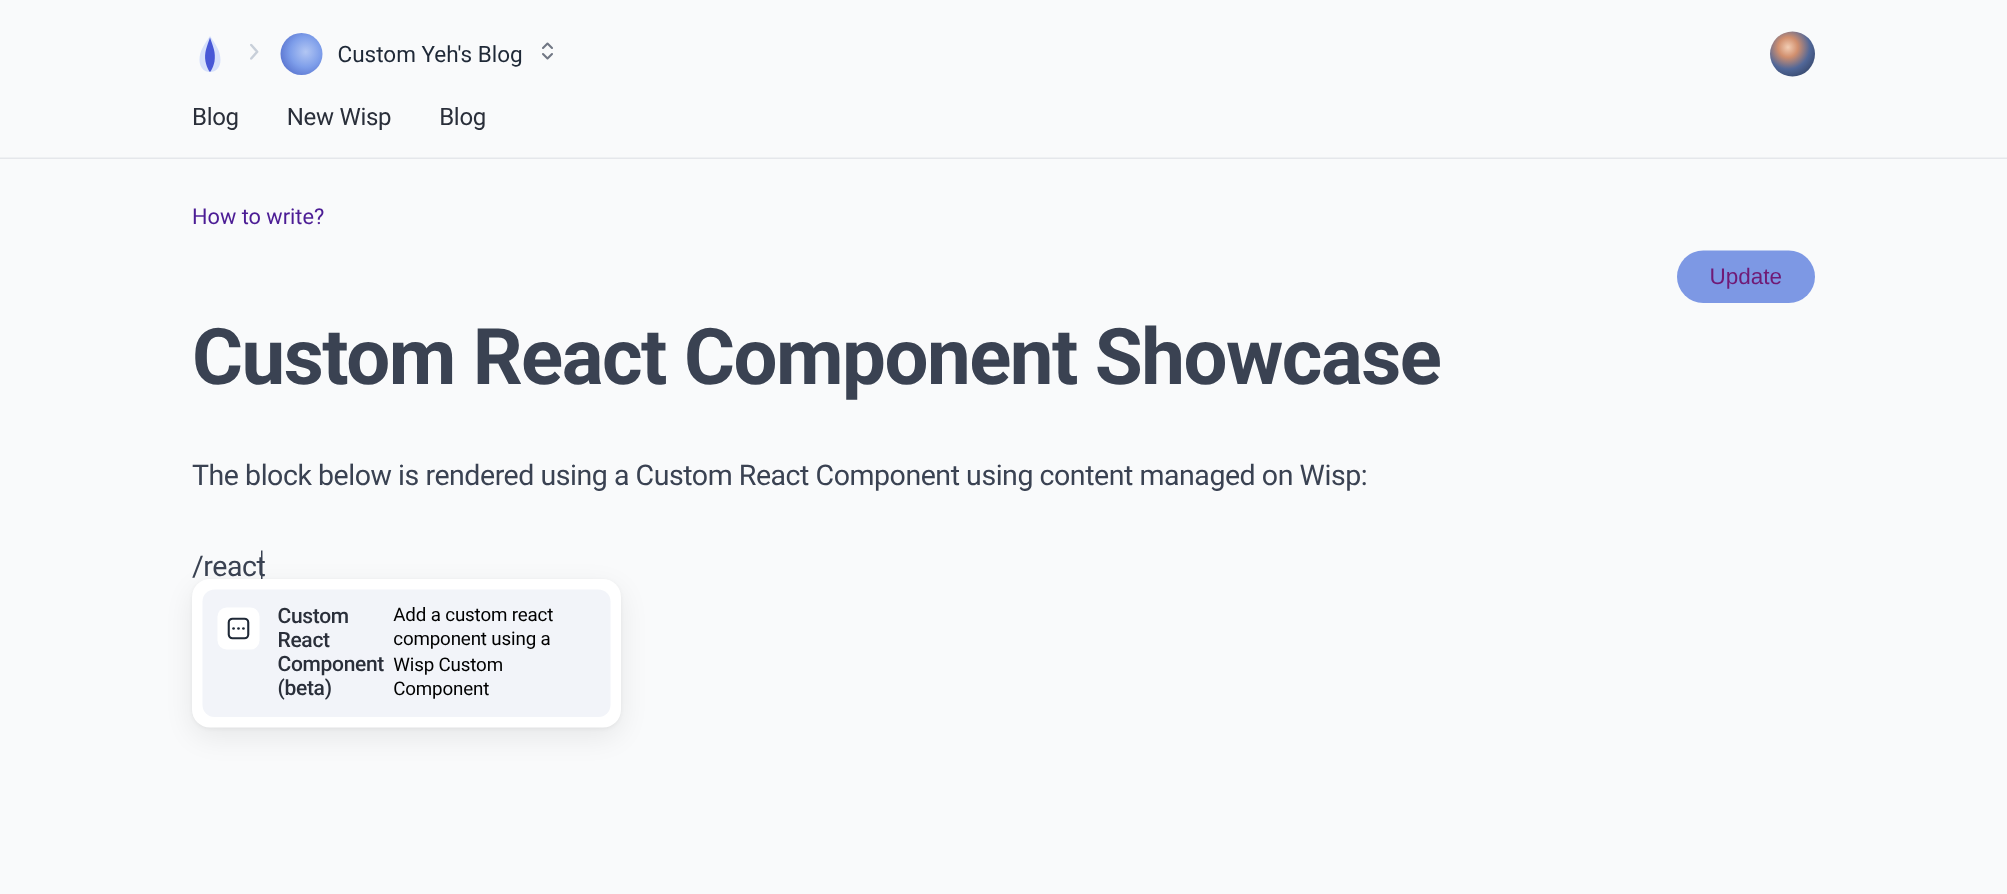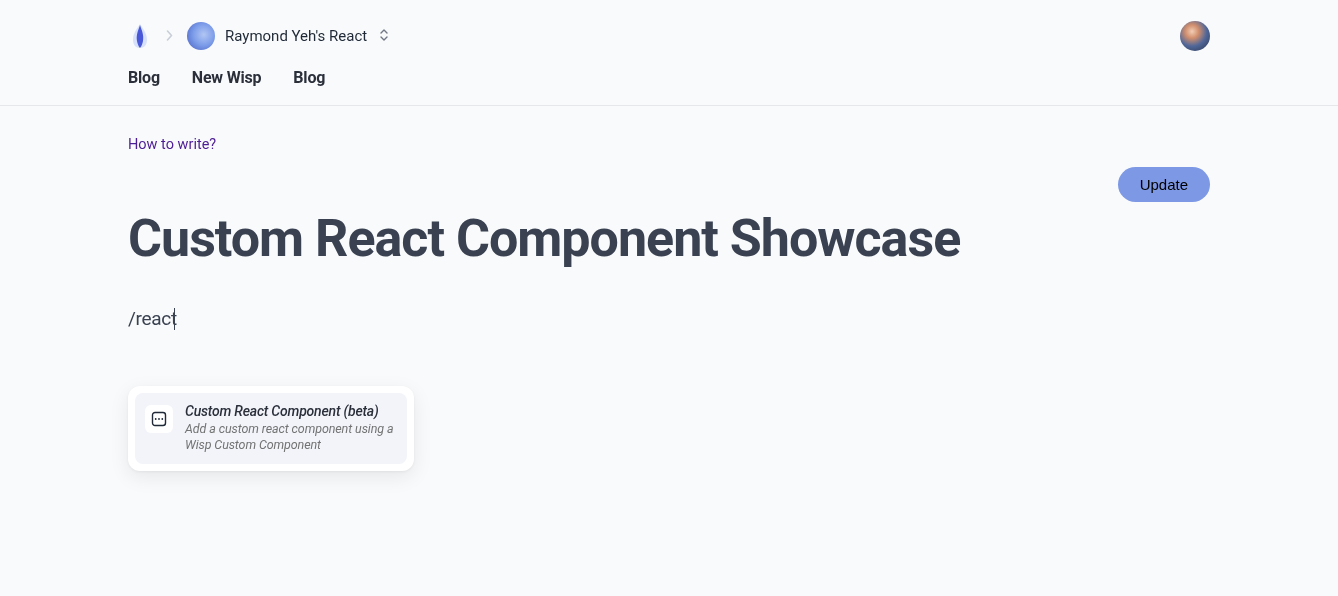--- a/index.html
+++ b/index.html
@@ -64,41 +64,41 @@
     .tabs {
       display: flex;
       gap: 32px;
       padding: 4px 128px 18px 128px;
       border-bottom: 1px solid #e5e7eb;
     }
     .tab {
       font-size: 16px;
       color: #2a2f3a;
       cursor: pointer;
-      font-weight: 700;
+      font-weight: 400;
       letter-spacing: -0.2px;
     }
     .content {
       padding: 28px 128px 0 128px;
       position: relative;
     }
     .how-to-write {
       color: #4c1d95;
       font-size: 14.5px;
       text-decoration: none;
       font-weight: 450;
     }
     .update-row {
       display: flex;
       justify-content: flex-end;
       margin-top: 14px;
     }
     .update-btn {
       background: #7d98e4;
-      color: #000000;
+      color: #701a75;
       border: none;
       border-radius: 999px;
       padding: 9px 22px;
       font-size: 15px;
       font-weight: 500;
       cursor: pointer;
     }
     .page-title {
       font-size: 52px;
       font-weight: 700;
@@ -152,33 +152,32 @@
       background: #fff;
       border-radius: 6px;
       display: flex;
       align-items: center;
       justify-content: center;
       flex-shrink: 0;
       margin-top: 2px;
     }
     .popup-text {
       display: flex;
-      flex-direction: column;
+      flex-direction: row;
       gap: 2px;
-      font-style: italic;
     }
     .popup-title {
       font-size: 14px;
       font-weight: 500;
       color: #2a2f3a;
       letter-spacing: -0.2px;
     }
     .popup-desc {
       font-size: 12.5px;
-      color: #737373;
+      color: #000000;
       line-height: 1.3;
       letter-spacing: -0.1px;
     }
   </style>
 </head>
 <body>
 
 <div class="topbar">
   <div class="breadcrumb">
     <span class="logo">
@@ -187,21 +186,21 @@
         <path d="M10 3 C 8 9, 6 13, 7 19 C 8 24, 10 26, 10 26 C 10 26, 12 24, 13 19 C 14 13, 12 9, 10 3 Z" fill="#4858d6"></path>
       </svg>
     </span>
     <span class="chevron-separator">
       <svg width="7" height="11" viewBox="0 0 7 11" fill="none">
         <path d="M1.5 1 L5.5 5.5 L1.5 10" stroke="#c8cfd9" stroke-width="1.6" stroke-linecap="round" stroke-linejoin="round"></path>
       </svg>
     </span>
     <div class="site-chip">
       <span class="site-icon"></span>
-      <span class="site-title">Raymond Yeh's React</span>
+      <span class="site-title">Custom Yeh's Blog</span>
       <span class="updown-icon">
         <svg width="10" height="14" viewBox="0 0 10 14" fill="none">
           <path d="M2 5 L5 2 L8 5" stroke="#717784" stroke-width="1.4" stroke-linecap="round" stroke-linejoin="round"></path>
           <path d="M2 9 L5 12 L8 9" stroke="#717784" stroke-width="1.4" stroke-linecap="round" stroke-linejoin="round"></path>
         </svg>
       </span>
     </div>
   </div>
   <div class="avatar"></div>
 </div>
@@ -214,20 +213,21 @@
 
 <div class="content">
   <a href="#" class="how-to-write">How to write?</a>
 
   <div class="update-row">
     <button class="update-btn">Update</button>
   </div>
 
   <h1 class="page-title">Custom React Component Showcase</h1>
 
+  <p class="body-text">The block below is rendered using a Custom React Component using content managed on Wisp:</p>
 
   <div class="slash-input-row">
     <span style="font-size:19px;color:#3a4252;letter-spacing:-0.3px;">/react</span>
       <span class="cursor"></span>
   </div>
 
   <div class="popup">
     <div class="popup-item">
       <span class="popup-icon">
         <svg width="16" height="16" viewBox="0 0 16 16" fill="none">

